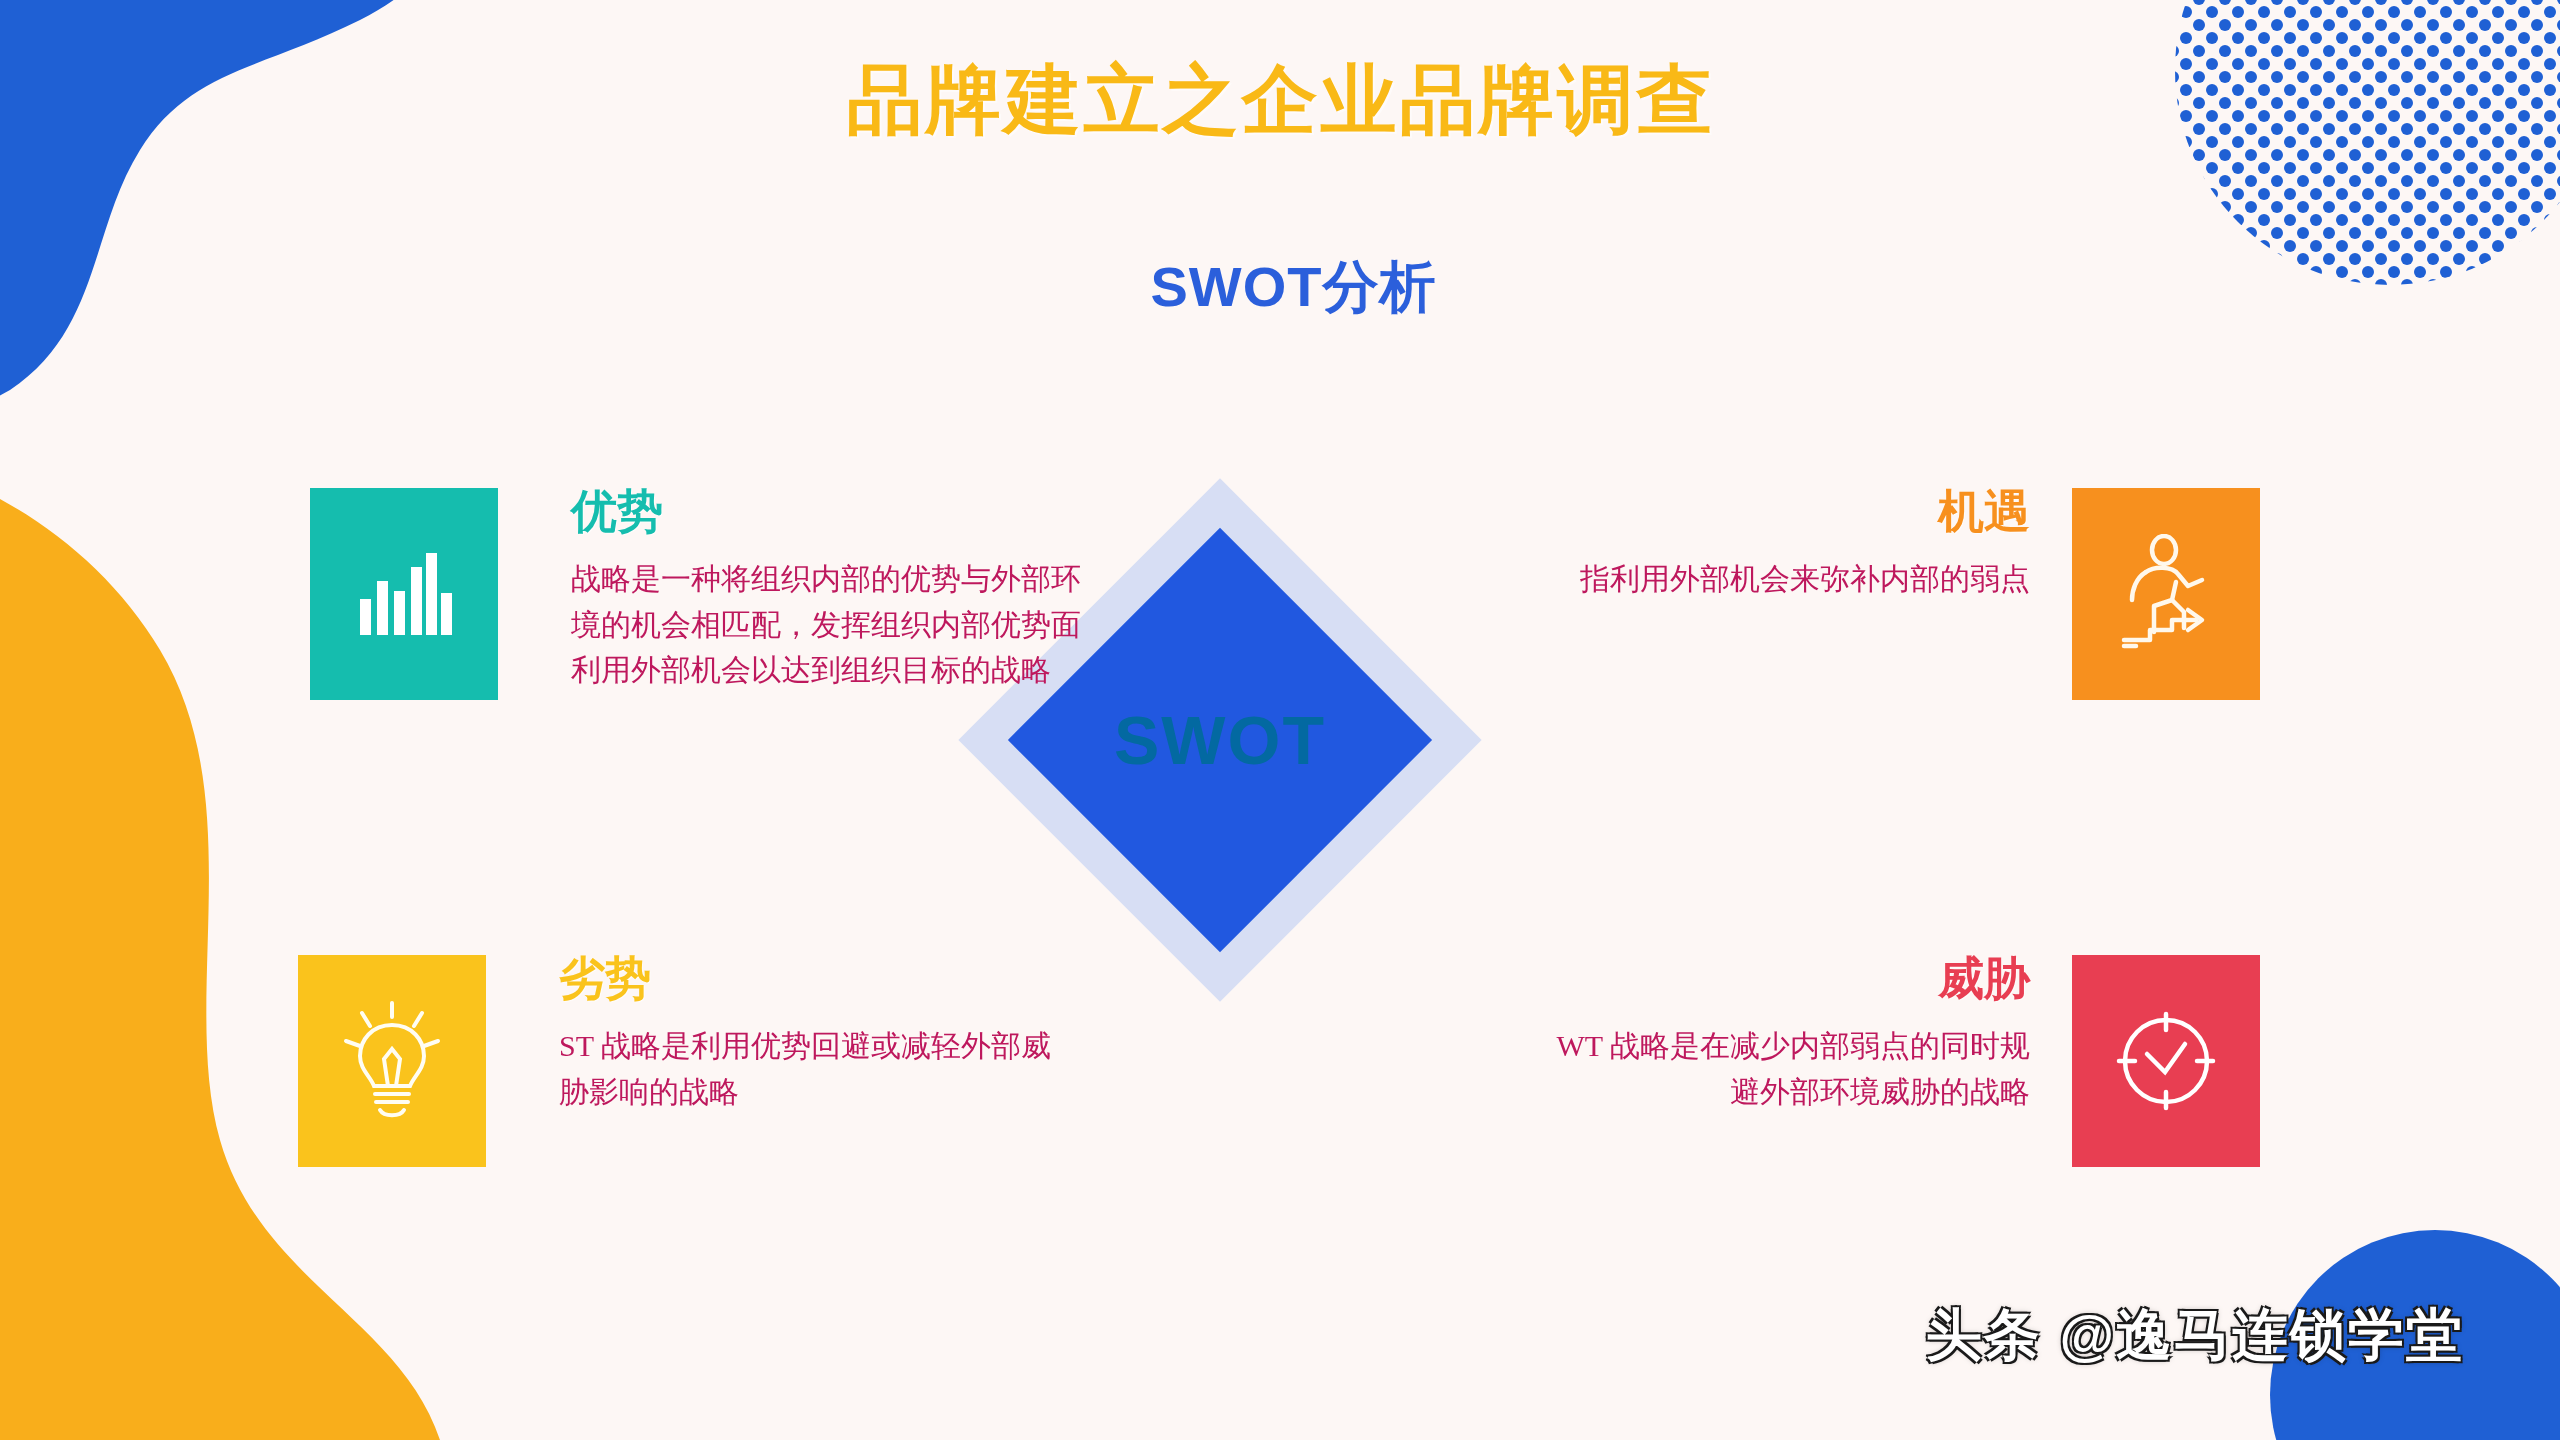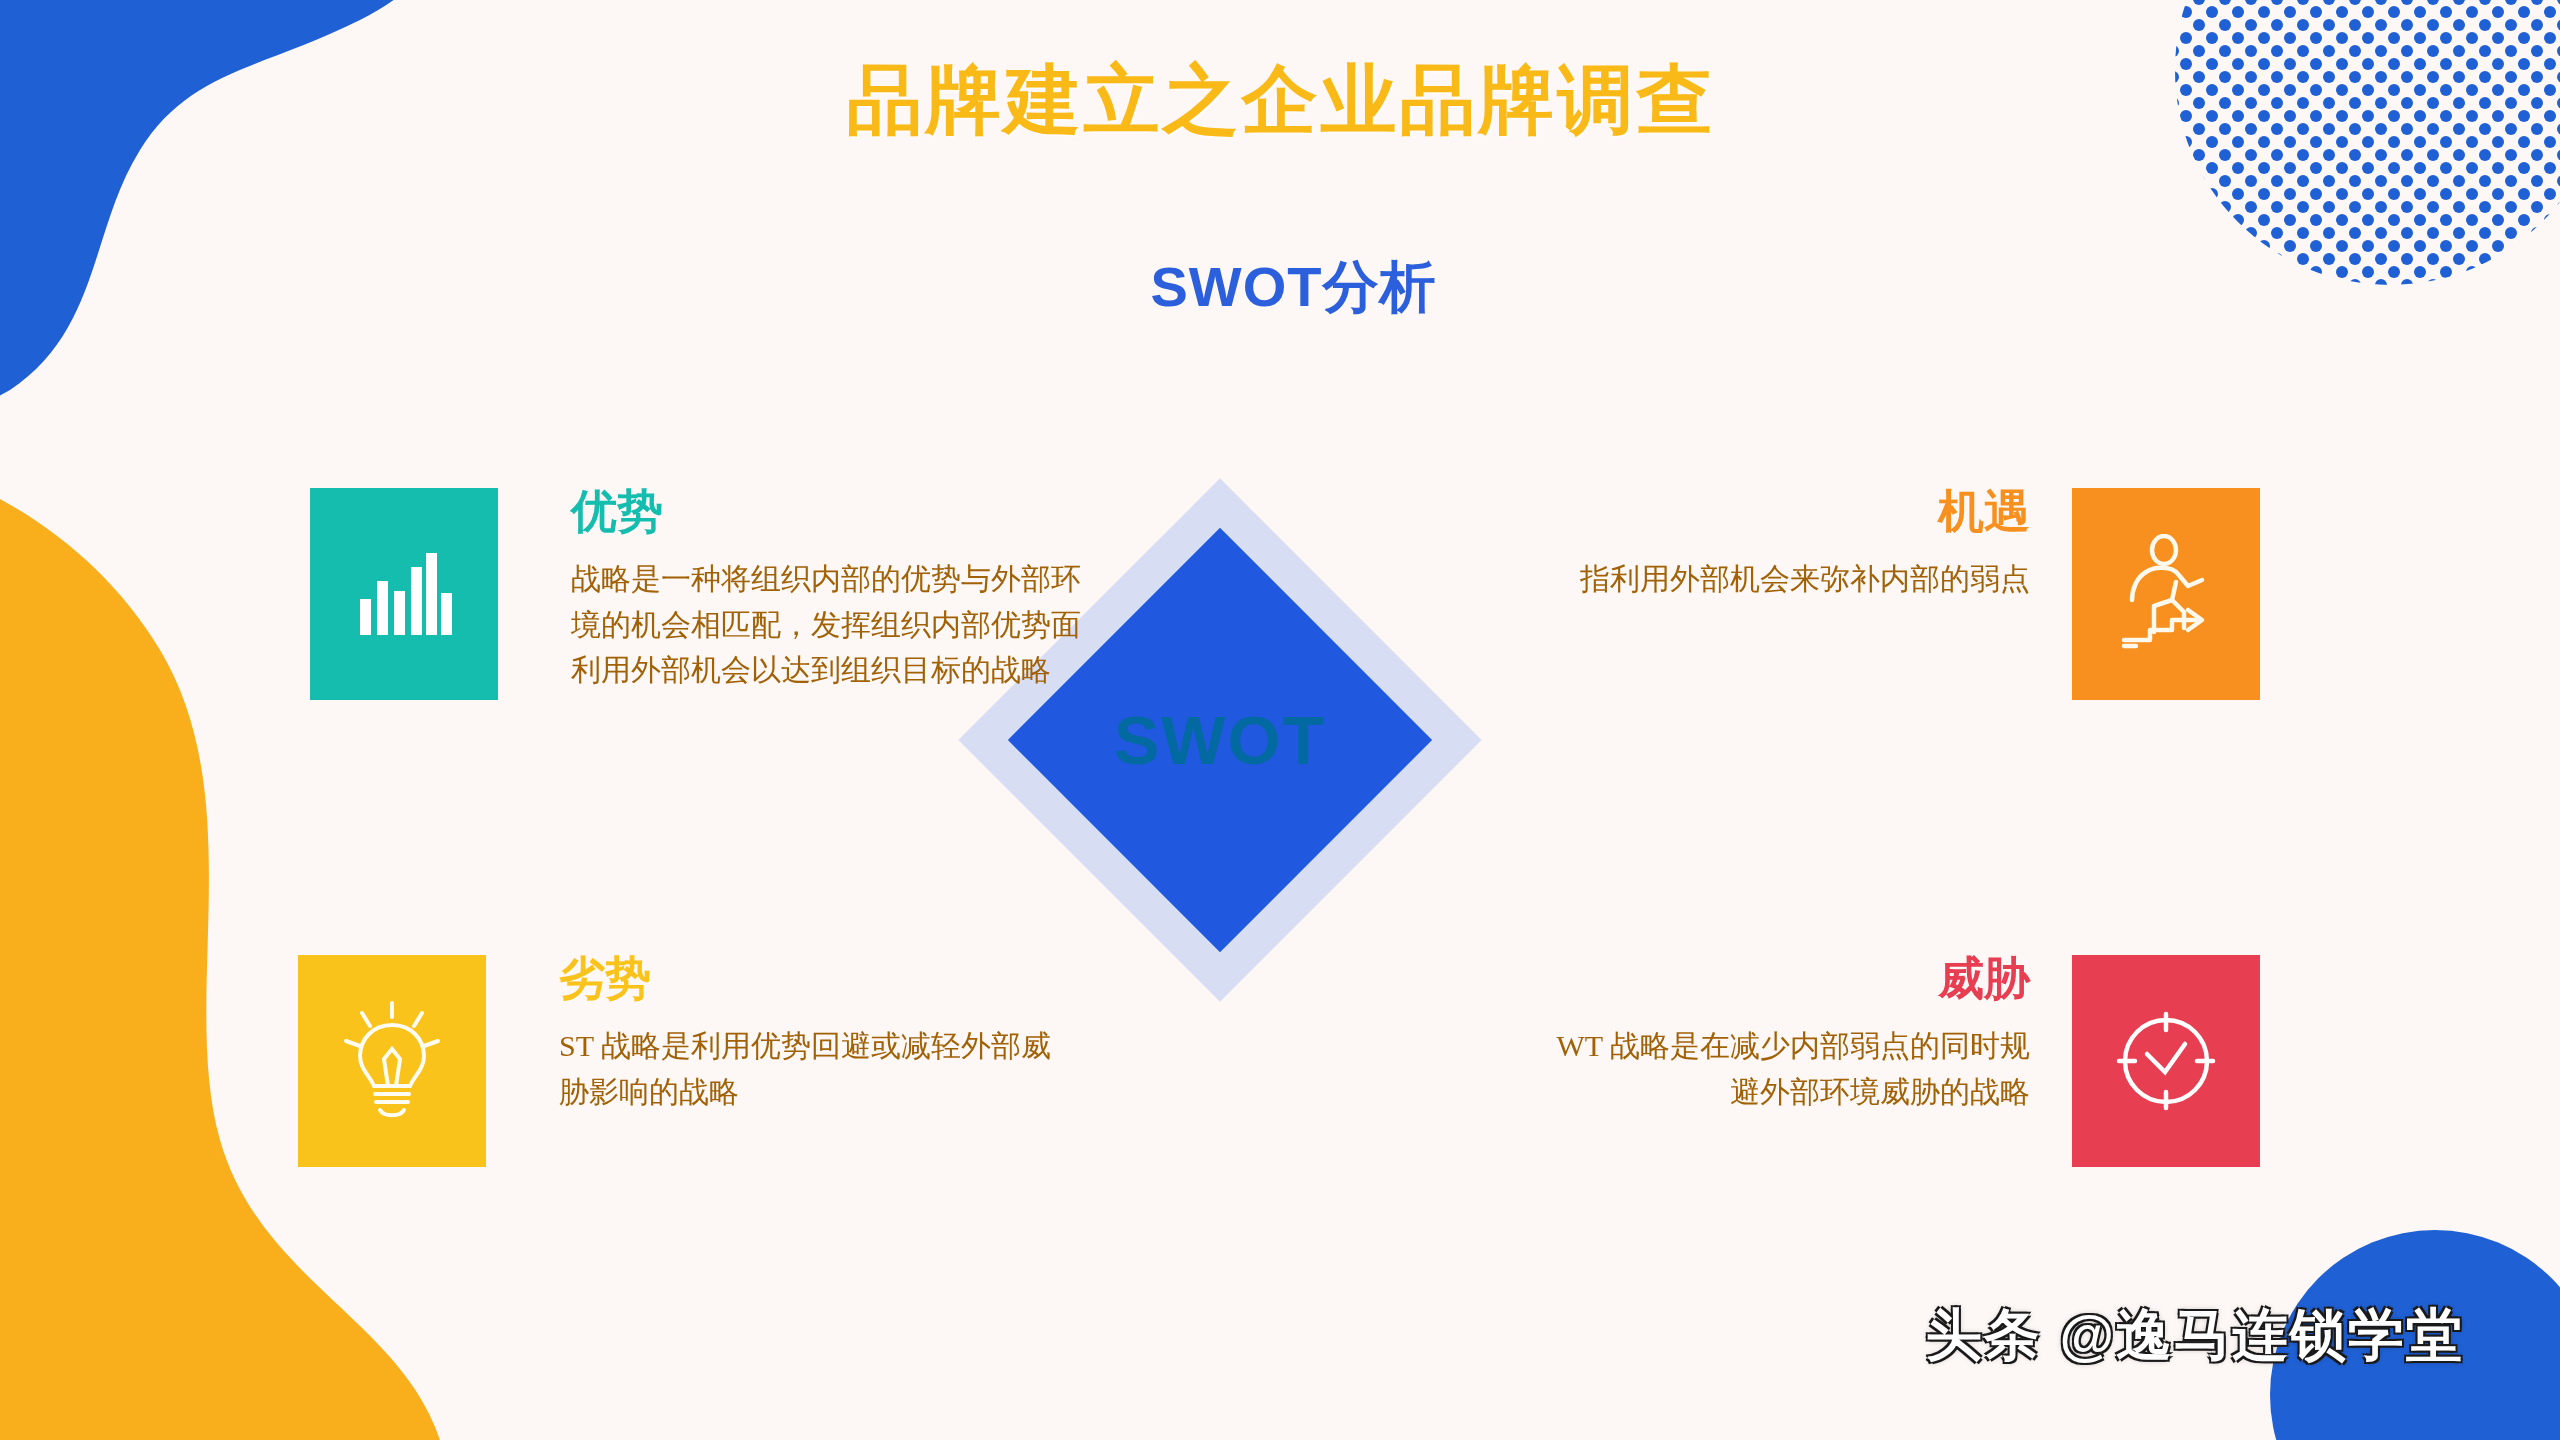--- a/index.html
+++ b/index.html
@@ -98,21 +98,21 @@
     font-size: 46px;
     font-weight: 700;
     line-height: 1;
     margin-bottom: 22px;
     text-shadow: 1px 1px 0 rgba(255,255,255,0.6);
   }
   .quad-body {
     font-family: "Liberation Serif", "DejaVu Serif", serif;
     font-size: 30px;
     line-height: 1.52;
-    color: #a16207;
+    color: #be185d;
   }
 
   #quad-strengths     { left: 310px;  top: 488px; }
   #quad-weaknesses    { left: 298px;  top: 955px; }
   #quad-opportunities { right: 300px; top: 488px; }
   #quad-threats       { right: 300px; top: 955px; }
 
   #quad-strengths .quad-body     { width: 520px; }
   #quad-weaknesses .quad-body    { width: 500px; }
   #quad-opportunities .quad-body { width: 560px; }

